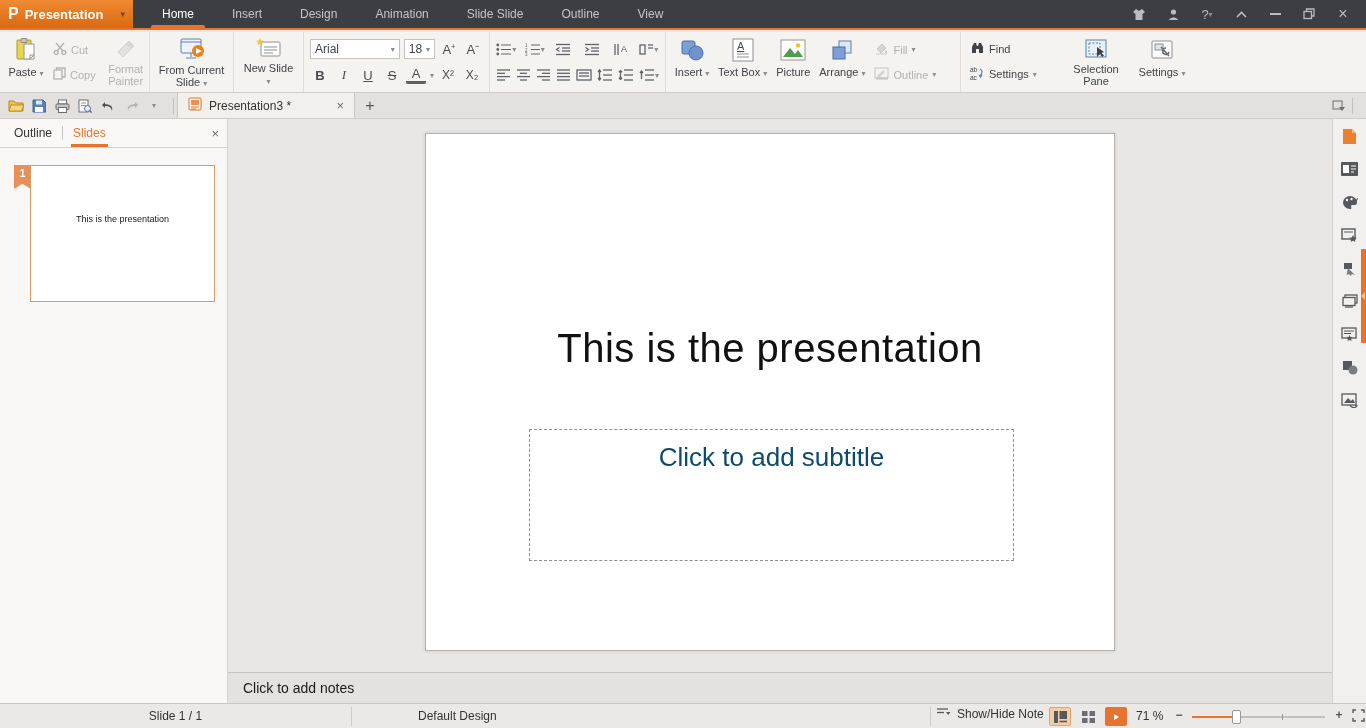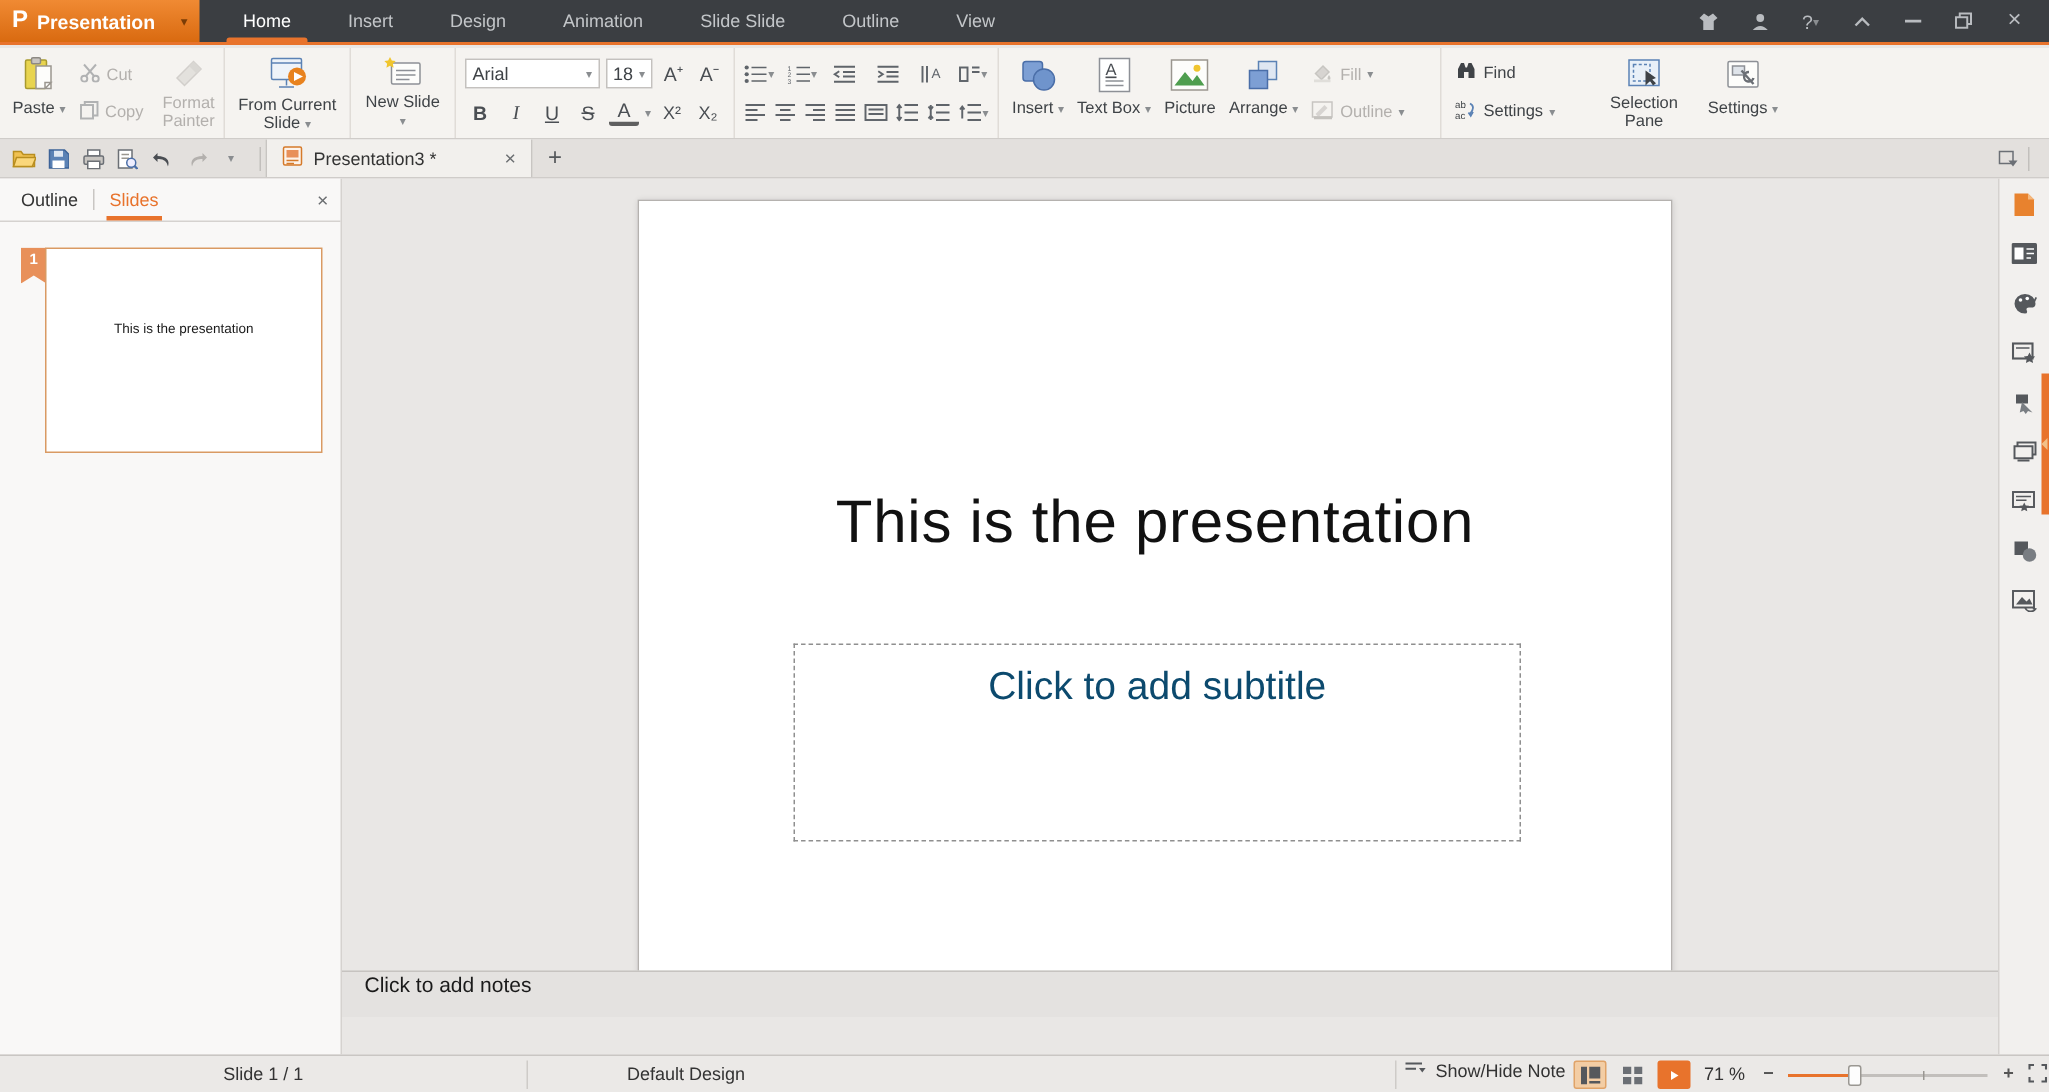--- a/index.html
+++ b/index.html
@@ -100,22 +100,22 @@
   
   #rightbar { position:absolute; left:1332px; top:119px; width:34px; height:584px;
     background:#f2f0ee; border-left:1px solid #d5d2cf; display:flex; flex-direction:column;
     align-items:center; padding-top:8px; gap:15px; }
   .sideic { width:18px; height:18px; display:flex; align-items:center; justify-content:center; }
   #pane-handle { position:absolute; right:0; top:249px; width:5px; height:94px; background:#e8732c; }
   #pane-handle::before { content:""; position:absolute; left:-4px; top:43px;
     border:4px solid transparent; border-right-color:#f3c088; }
 
   
-  #notesbar { position:absolute; left:228px; top:647px; width:1104px; height:31px;
-    background:#e4e2e0; border-top:1px solid #c6c3c0; display:flex; }
+  #notesbar { position:absolute; left:228px; top:672px; width:1104px; height:31px;
+    background:#e4e2e0; border-top:1px solid #c6c3c0; display:flex; align-items:center; }
   #notesbar .ntext { padding-left:15px; font-size:14px; color:#1a1a1a; }
 
   
   #statusbar { position:absolute; left:0; top:703px; width:1366px; height:25px;
     background:#ebe9e7; border-top:1px solid #c9c6c3; font-size:12px; color:#333; }
   .sdiv { position:absolute; top:3px; width:1px; height:19px; background:#cecbc8; }
   #slide-indicator { position:absolute; left:0; width:351px; top:5px; text-align:center; }
   #design-name { position:absolute; left:418px; top:5px; }
   #shn { position:absolute; left:936px; top:3px; display:flex; align-items:center; gap:6px; }
   .viewbtn { position:absolute; top:3px; width:22px; height:19px; display:flex;

